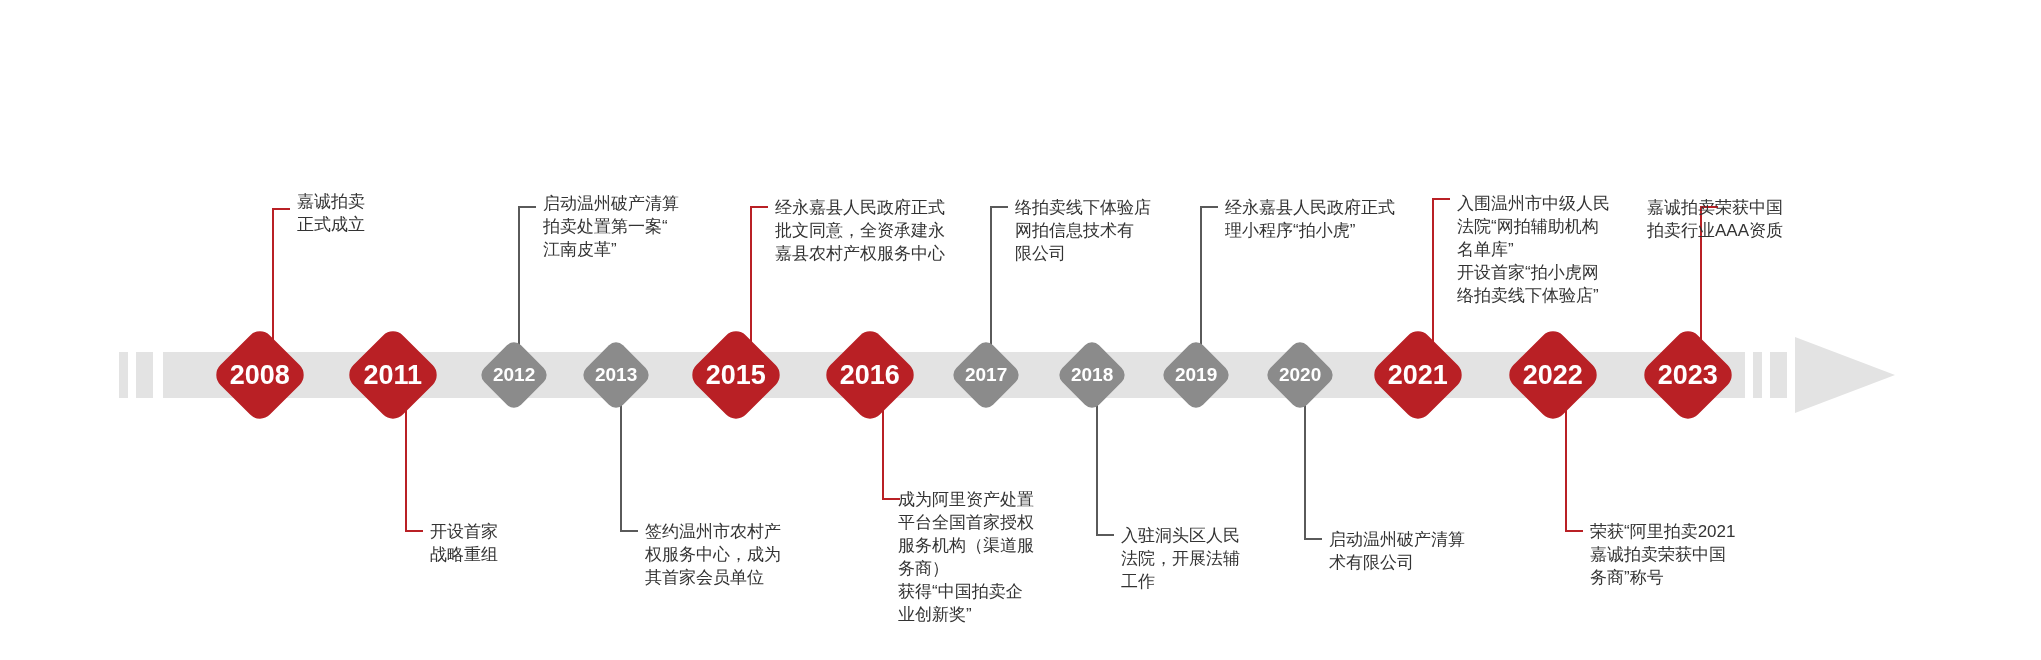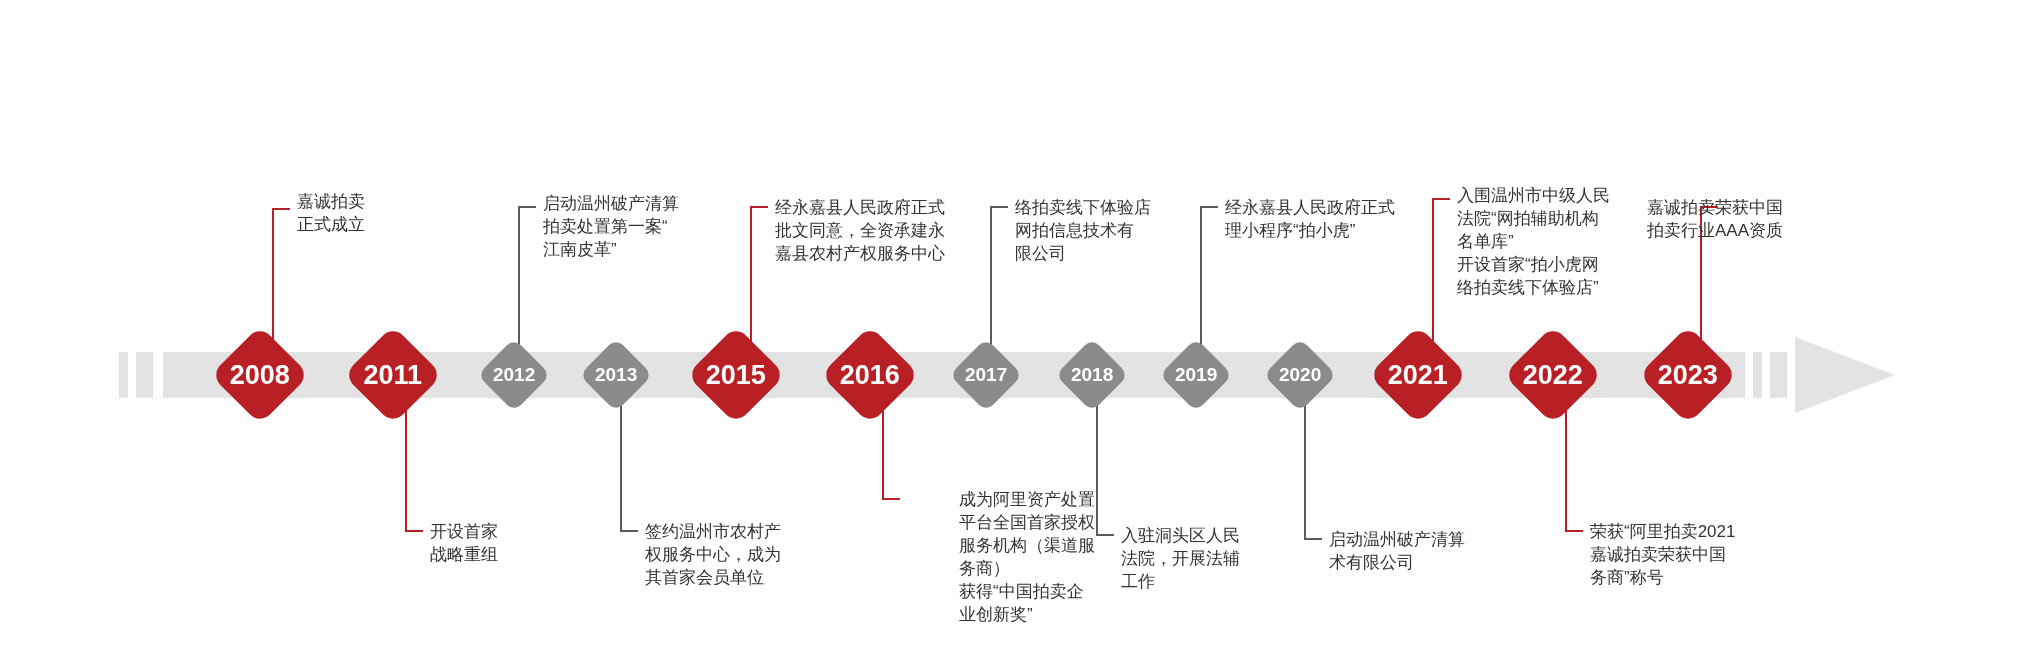--- a/index.html
+++ b/index.html
@@ -104,21 +104,21 @@
 批文同意，全资承建永
 嘉县农村产权服务中心</div>
     <div class="dia major" style="left:701px;top:340px">
         <span class="yr">2015</span>
       </div>
   </div>
 
   <div>
     <div class="v red" style="left:882px;top:375px;height:124px"></div>
     <div class="h red" style="left:882px;top:498px"></div>
-    <div class="lbl" style="left:959px;top:488px;width:170px">成为阿里资产处置
+    <div class="lbl" style="left:898px;top:488px;width:170px">成为阿里资产处置
 平台全国首家授权
 服务机构（渠道服
 务商）
 获得“中国拍卖企
 业创新奖”</div>
     <div class="dia major" style="left:835px;top:340px">
         <span class="yr">2016</span>
       </div>
   </div>
 
@@ -160,21 +160,21 @@
     <div class="lbl" style="left:1329px;top:528px;width:190px">启动温州破产清算
 术有限公司</div>
     <div class="dia minor" style="left:1274px;top:349px">
         <span class="yr">2020</span>
       </div>
   </div>
 
   <div>
     <div class="v red" style="left:1432px;top:199px;height:176px"></div>
     <div class="h red" style="left:1432px;top:198px"></div>
-    <div class="lbl" style="left:1457px;top:184px;width:195px">入围温州市中级人民
+    <div class="lbl" style="left:1457px;top:192px;width:195px">入围温州市中级人民
 法院“网拍辅助机构
 名单库”
 开设首家“拍小虎网
 络拍卖线下体验店”</div>
     <div class="dia major" style="left:1383px;top:340px">
         <span class="yr">2021</span>
       </div>
   </div>
 
   <div>

